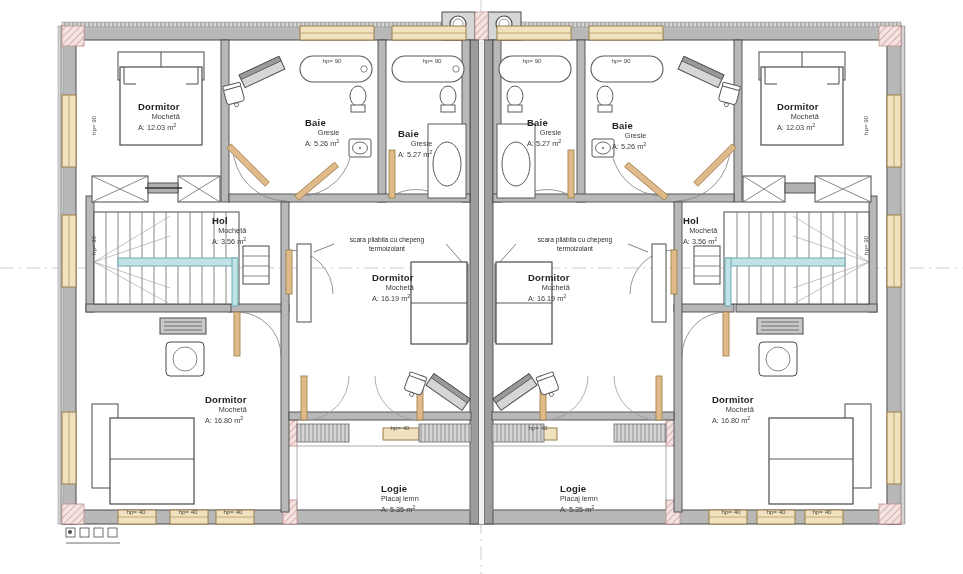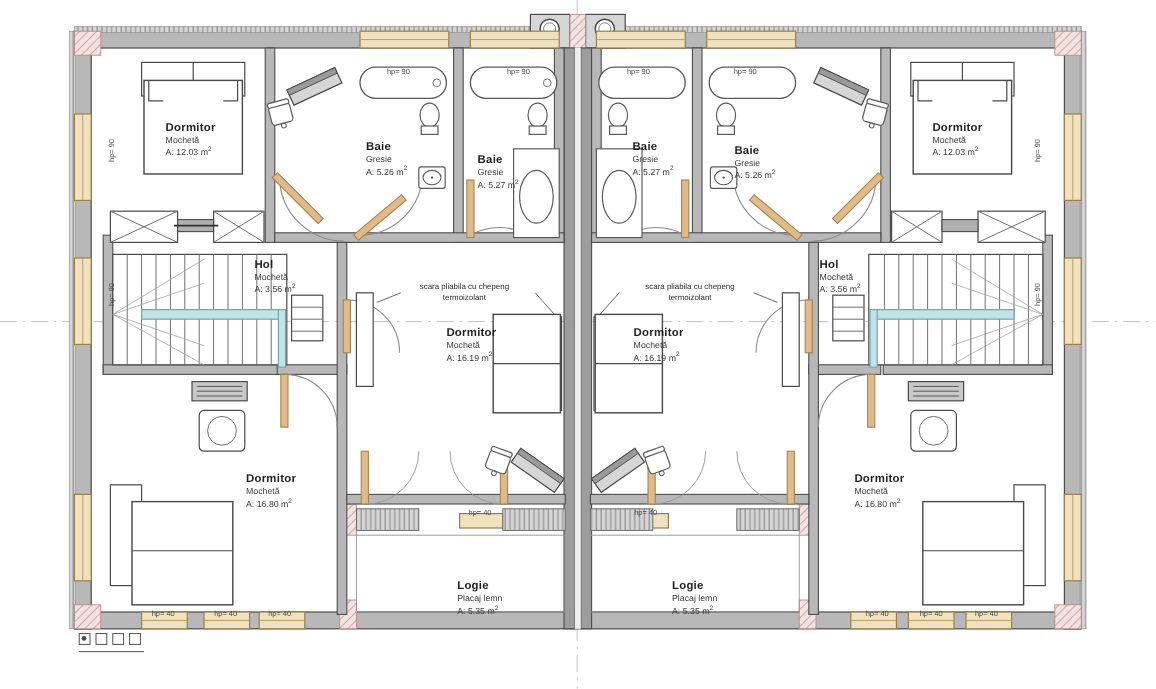--- a/index.html
+++ b/index.html
@@ -3,21 +3,21 @@
 <meta charset="utf-8">
 <title>Floor Plan</title>
 <style>
   html,body{margin:0;padding:0;background:#ffffff;}
   body{width:963px;height:574px;overflow:hidden;
        font-family:"Liberation Sans", sans-serif;}
   #stage{position:relative;width:963px;height:430px;background:#fff;}
   svg.plan{position:absolute;left:0;top:0;width:963px;height:574px;}
   .rmlabel{position:absolute;pointer-events:none;}
   .rm-name{font-size:9.5px;font-weight:bold;color:#231f20;letter-spacing:.2px;line-height:11px;}
-  .rm-fin{font-size:7.3px;color:#3a3a3a;line-height:9px;}
+  .rm-fin{font-size:7.3px;color:#3a3a3a;line-height:9px;text-align:right;}
   .rm-area{font-size:7.3px;color:#3a3a3a;line-height:9px;}
   .hp{position:absolute;font-size:6.2px;color:#4a4a4a;text-align:center;pointer-events:none;white-space:nowrap;}
   .hpv{position:absolute;font-size:6.2px;color:#4a4a4a;white-space:nowrap;
        transform:rotate(-90deg);transform-origin:left top;pointer-events:none;}
   .ann{position:absolute;font-size:6.6px;color:#2b2b2b;line-height:8.6px;text-align:center;
        white-space:nowrap;pointer-events:none;}
   .sup{font-size:5.4px;vertical-align:super;}
 </style>
 </head>
 <body>

